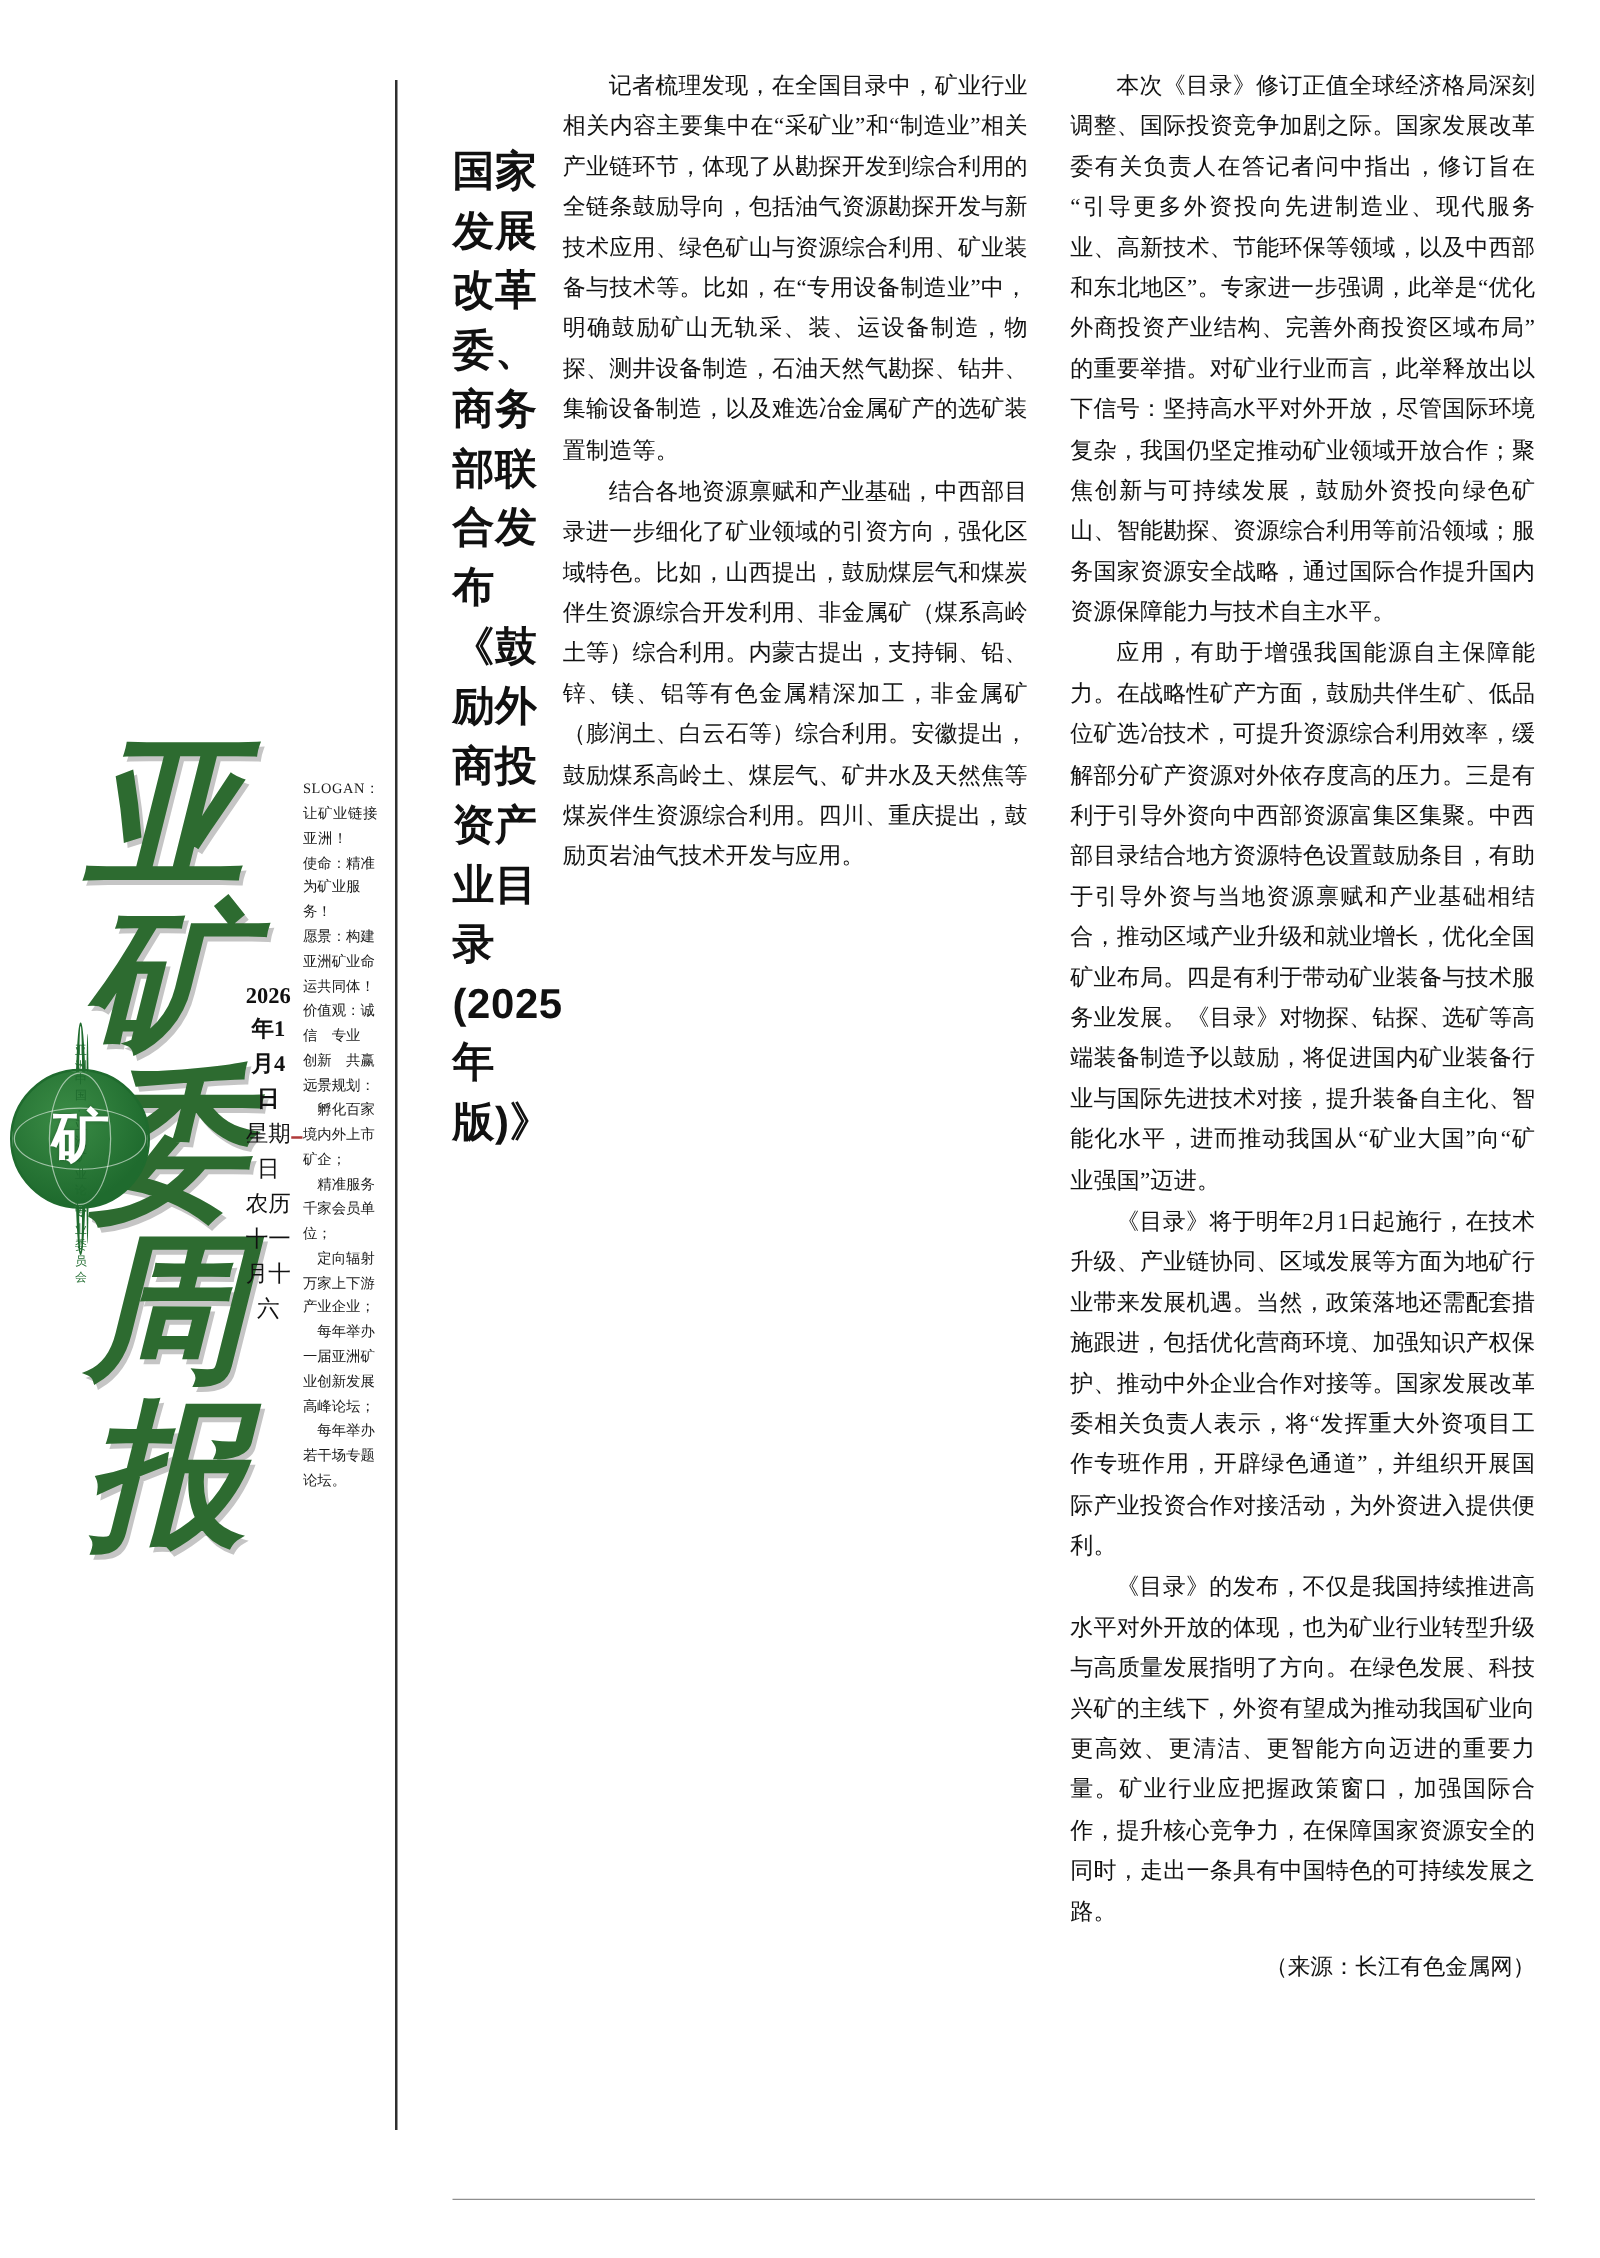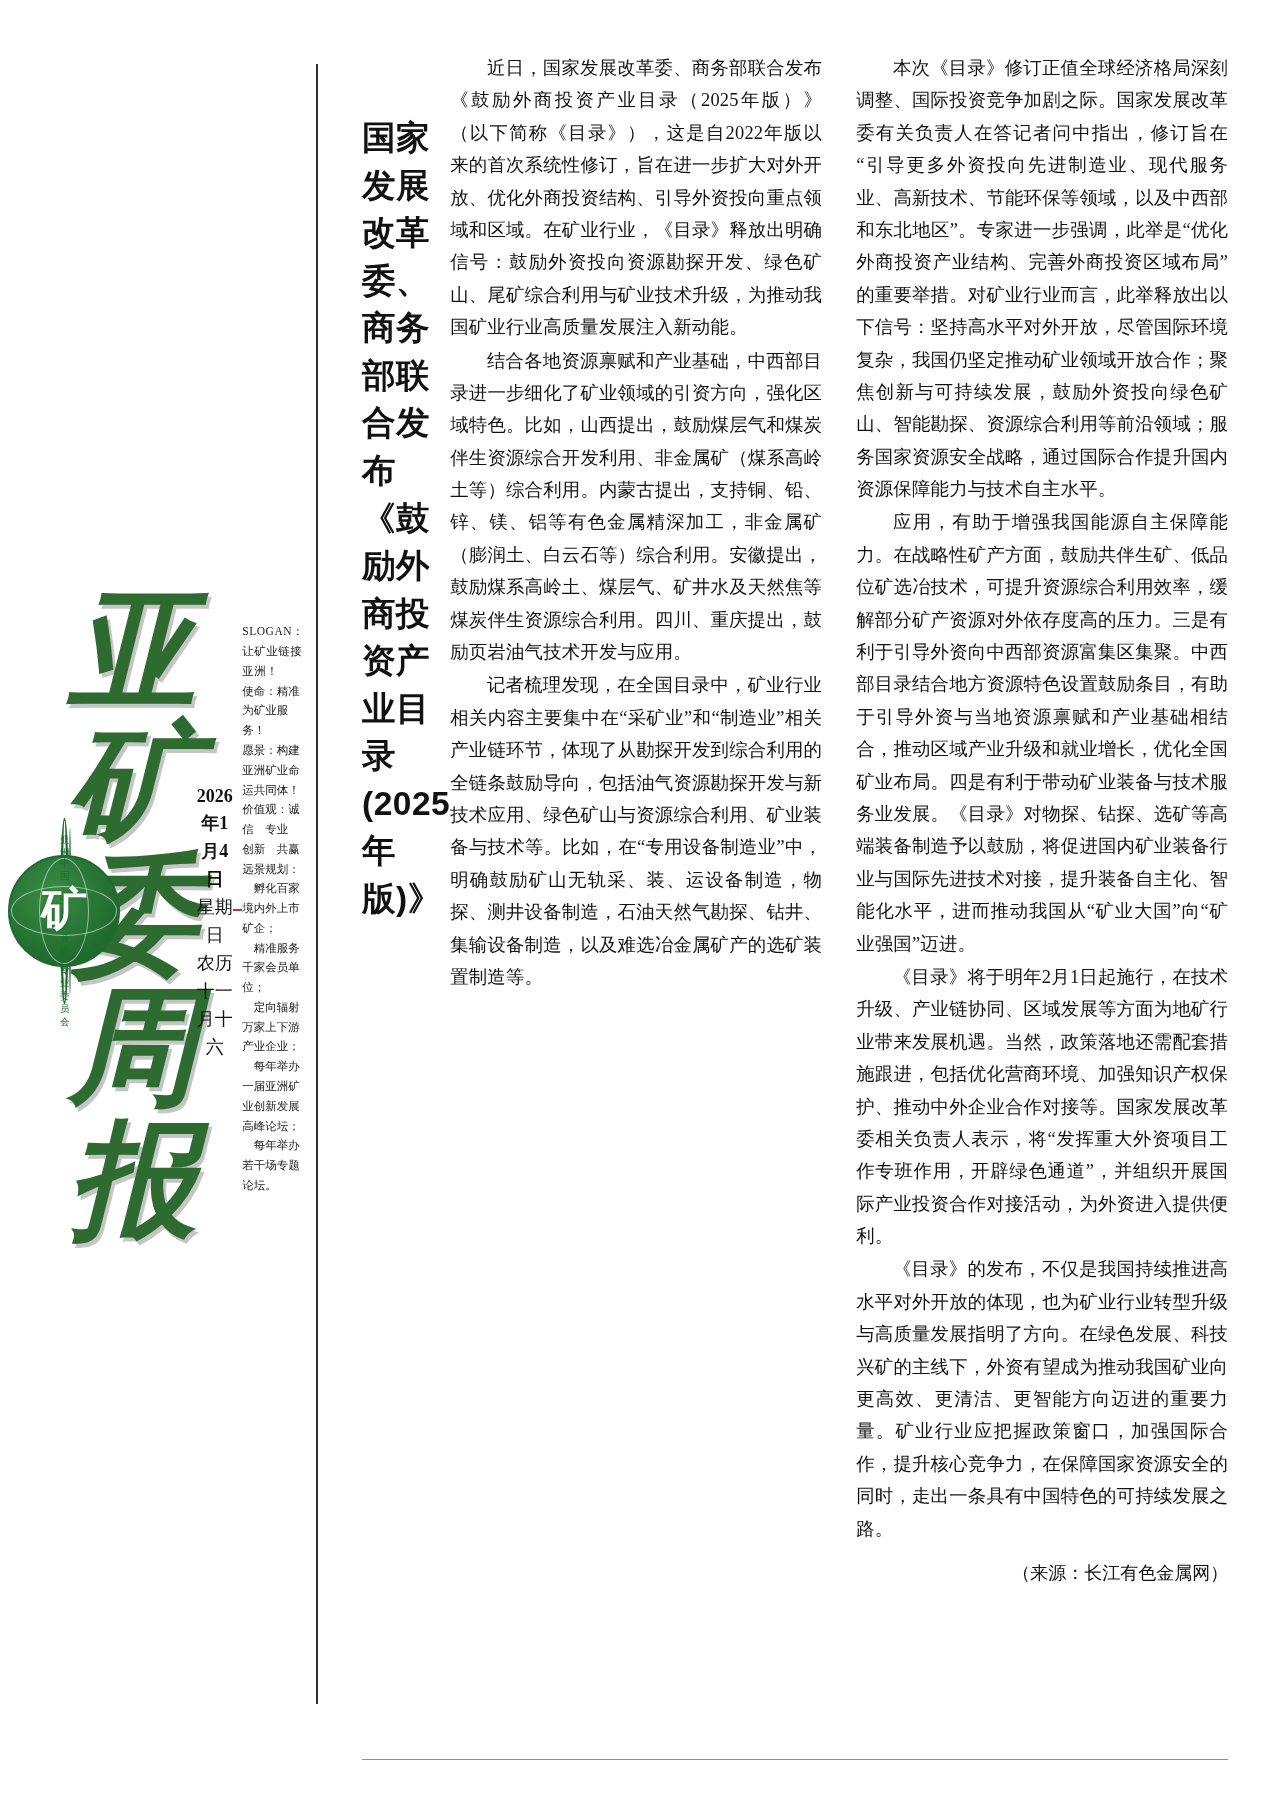--- a/index.html
+++ b/index.html
@@ -313,23 +313,22 @@
       <div>　每年举办若干场专题论坛。</div>
     </div>
 
   </div>
 
   <div class="article">
     <h1 class="headline">国家发展改革委、商务部联合发布《鼓励外商投资产业目录(2025年版)》</h1>
 
     <div class="cols">
       <div class="col">
-        <p>近日，国家发展改革委、商务部联合发布《鼓励外商投资产业目录（2025年版）》（以下简称《目录》），这是自2022年版以来的首次系统性修订，旨在进一步扩大对外开放、优化外商投资结构、引导外资投向重点领域和区域。在矿业行业，《目录》释放出明确信号：鼓励外资投向资源勘探开发、绿色矿山、尾矿综合利用与矿业技术升级，为推动我国矿业行业高质量发展注入新动能。</p>
+        <p>记者梳理发现，在全国目录中，矿业行业相关内容主要集中在“采矿业”和“制造业”相关产业链环节，体现了从勘探开发到综合利用的全链条鼓励导向，包括油气资源勘探开发与新技术应用、绿色矿山与资源综合利用、矿业装备与技术等。比如，在“专用设备制造业”中，明确鼓励矿山无轨采、装、运设备制造，物探、测井设备制造，石油天然气勘探、钻井、集输设备制造，以及难选冶金属矿产的选矿装置制造等。</p>
         <p>结合各地资源禀赋和产业基础，中西部目录进一步细化了矿业领域的引资方向，强化区域特色。比如，山西提出，鼓励煤层气和煤炭伴生资源综合开发利用、非金属矿（煤系高岭土等）综合利用。内蒙古提出，支持铜、铅、锌、镁、铝等有色金属精深加工，非金属矿（膨润土、白云石等）综合利用。安徽提出，鼓励煤系高岭土、煤层气、矿井水及天然焦等煤炭伴生资源综合利用。四川、重庆提出，鼓励页岩油气技术开发与应用。</p>
-        <p>记者梳理发现，在全国目录中，矿业行业相关内容主要集中在“采矿业”和“制造业”相关产业链环节，体现了从勘探开发到综合利用的全链条鼓励导向，包括油气资源勘探开发与新技术应用、绿色矿山与资源综合利用、矿业装备与技术等。比如，在“专用设备制造业”中，明确鼓励矿山无轨采、装、运设备制造，物探、测井设备制造，石油天然气勘探、钻井、集输设备制造，以及难选冶金属矿产的选矿装置制造等。</p>
       </div>
       <div class="col">
         <p>本次《目录》修订正值全球经济格局深刻调整、国际投资竞争加剧之际。国家发展改革委有关负责人在答记者问中指出，修订旨在“引导更多外资投向先进制造业、现代服务业、高新技术、节能环保等领域，以及中西部和东北地区”。专家进一步强调，此举是“优化外商投资产业结构、完善外商投资区域布局”的重要举措。对矿业行业而言，此举释放出以下信号：坚持高水平对外开放，尽管国际环境复杂，我国仍坚定推动矿业领域开放合作；聚焦创新与可持续发展，鼓励外资投向绿色矿山、智能勘探、资源综合利用等前沿领域；服务国家资源安全战略，通过国际合作提升国内资源保障能力与技术自主水平。</p>
         <p>应用，有助于增强我国能源自主保障能力。在战略性矿产方面，鼓励共伴生矿、低品位矿选冶技术，可提升资源综合利用效率，缓解部分矿产资源对外依存度高的压力。三是有利于引导外资向中西部资源富集区集聚。中西部目录结合地方资源特色设置鼓励条目，有助于引导外资与当地资源禀赋和产业基础相结合，推动区域产业升级和就业增长，优化全国矿业布局。四是有利于带动矿业装备与技术服务业发展。《目录》对物探、钻探、选矿等高端装备制造予以鼓励，将促进国内矿业装备行业与国际先进技术对接，提升装备自主化、智能化水平，进而推动我国从“矿业大国”向“矿业强国”迈进。</p>
         <p>《目录》将于明年2月1日起施行，在技术升级、产业链协同、区域发展等方面为地矿行业带来发展机遇。当然，政策落地还需配套措施跟进，包括优化营商环境、加强知识产权保护、推动中外企业合作对接等。国家发展改革委相关负责人表示，将“发挥重大外资项目工作专班作用，开辟绿色通道”，并组织开展国际产业投资合作对接活动，为外资进入提供便利。</p>
         <p>《目录》的发布，不仅是我国持续推进高水平对外开放的体现，也为矿业行业转型升级与高质量发展指明了方向。在绿色发展、科技兴矿的主线下，外资有望成为推动我国矿业向更高效、更清洁、更智能方向迈进的重要力量。矿业行业应把握政策窗口，加强国际合作，提升核心竞争力，在保障国家资源安全的同时，走出一条具有中国特色的可持续发展之路。</p>
         <div class="source">（来源：长江有色金属网）</div>
       </div>
     </div>
 

